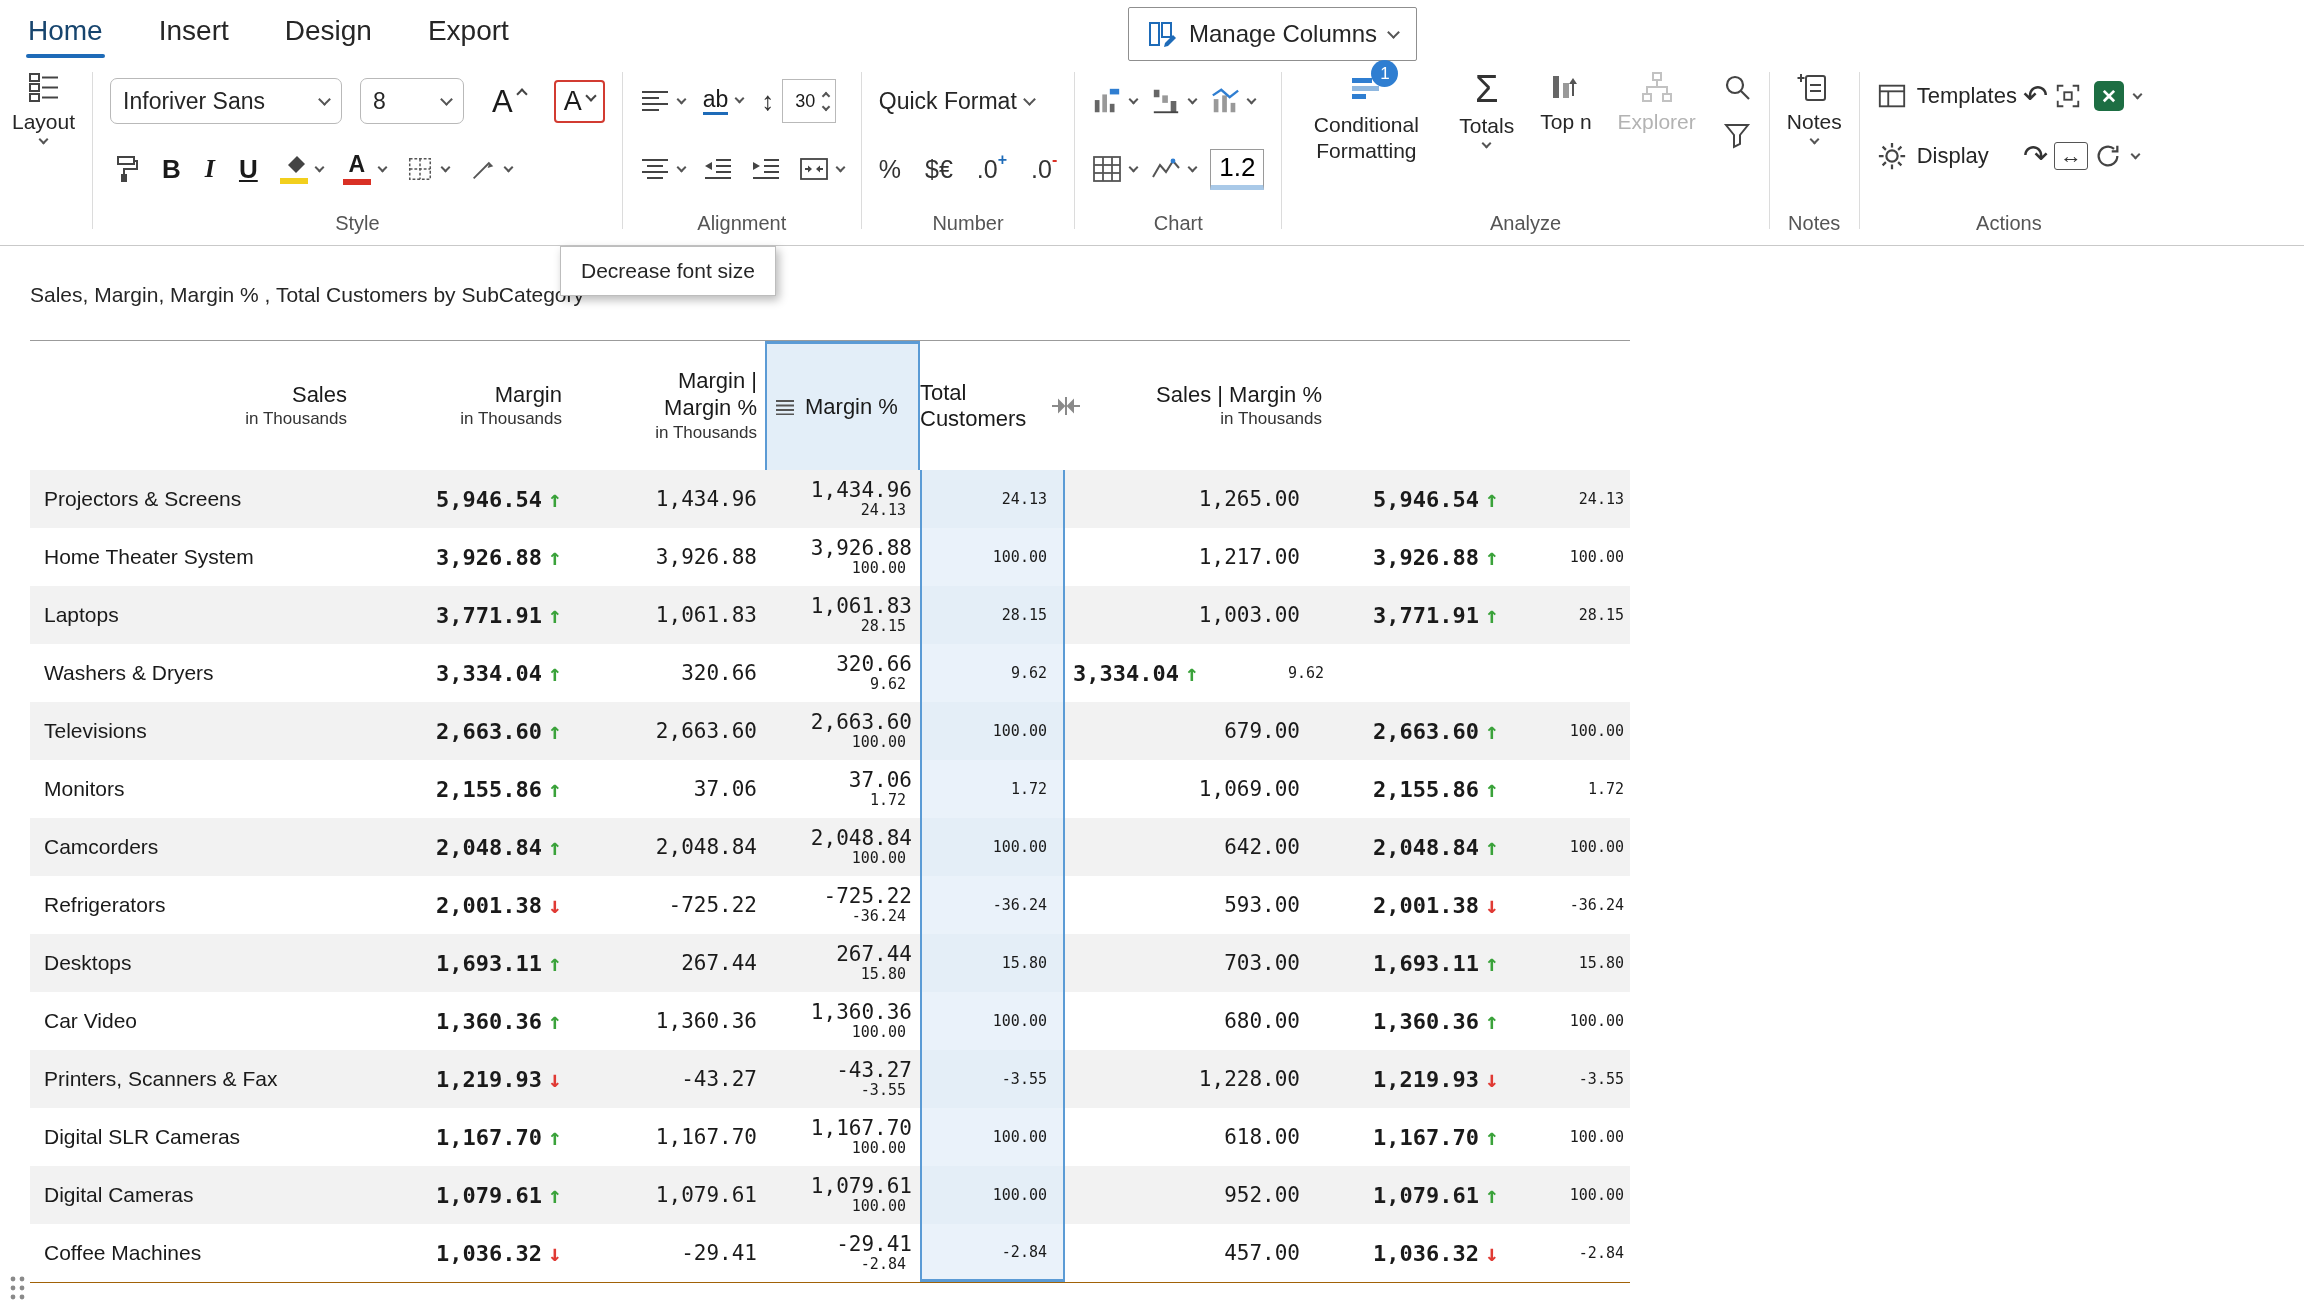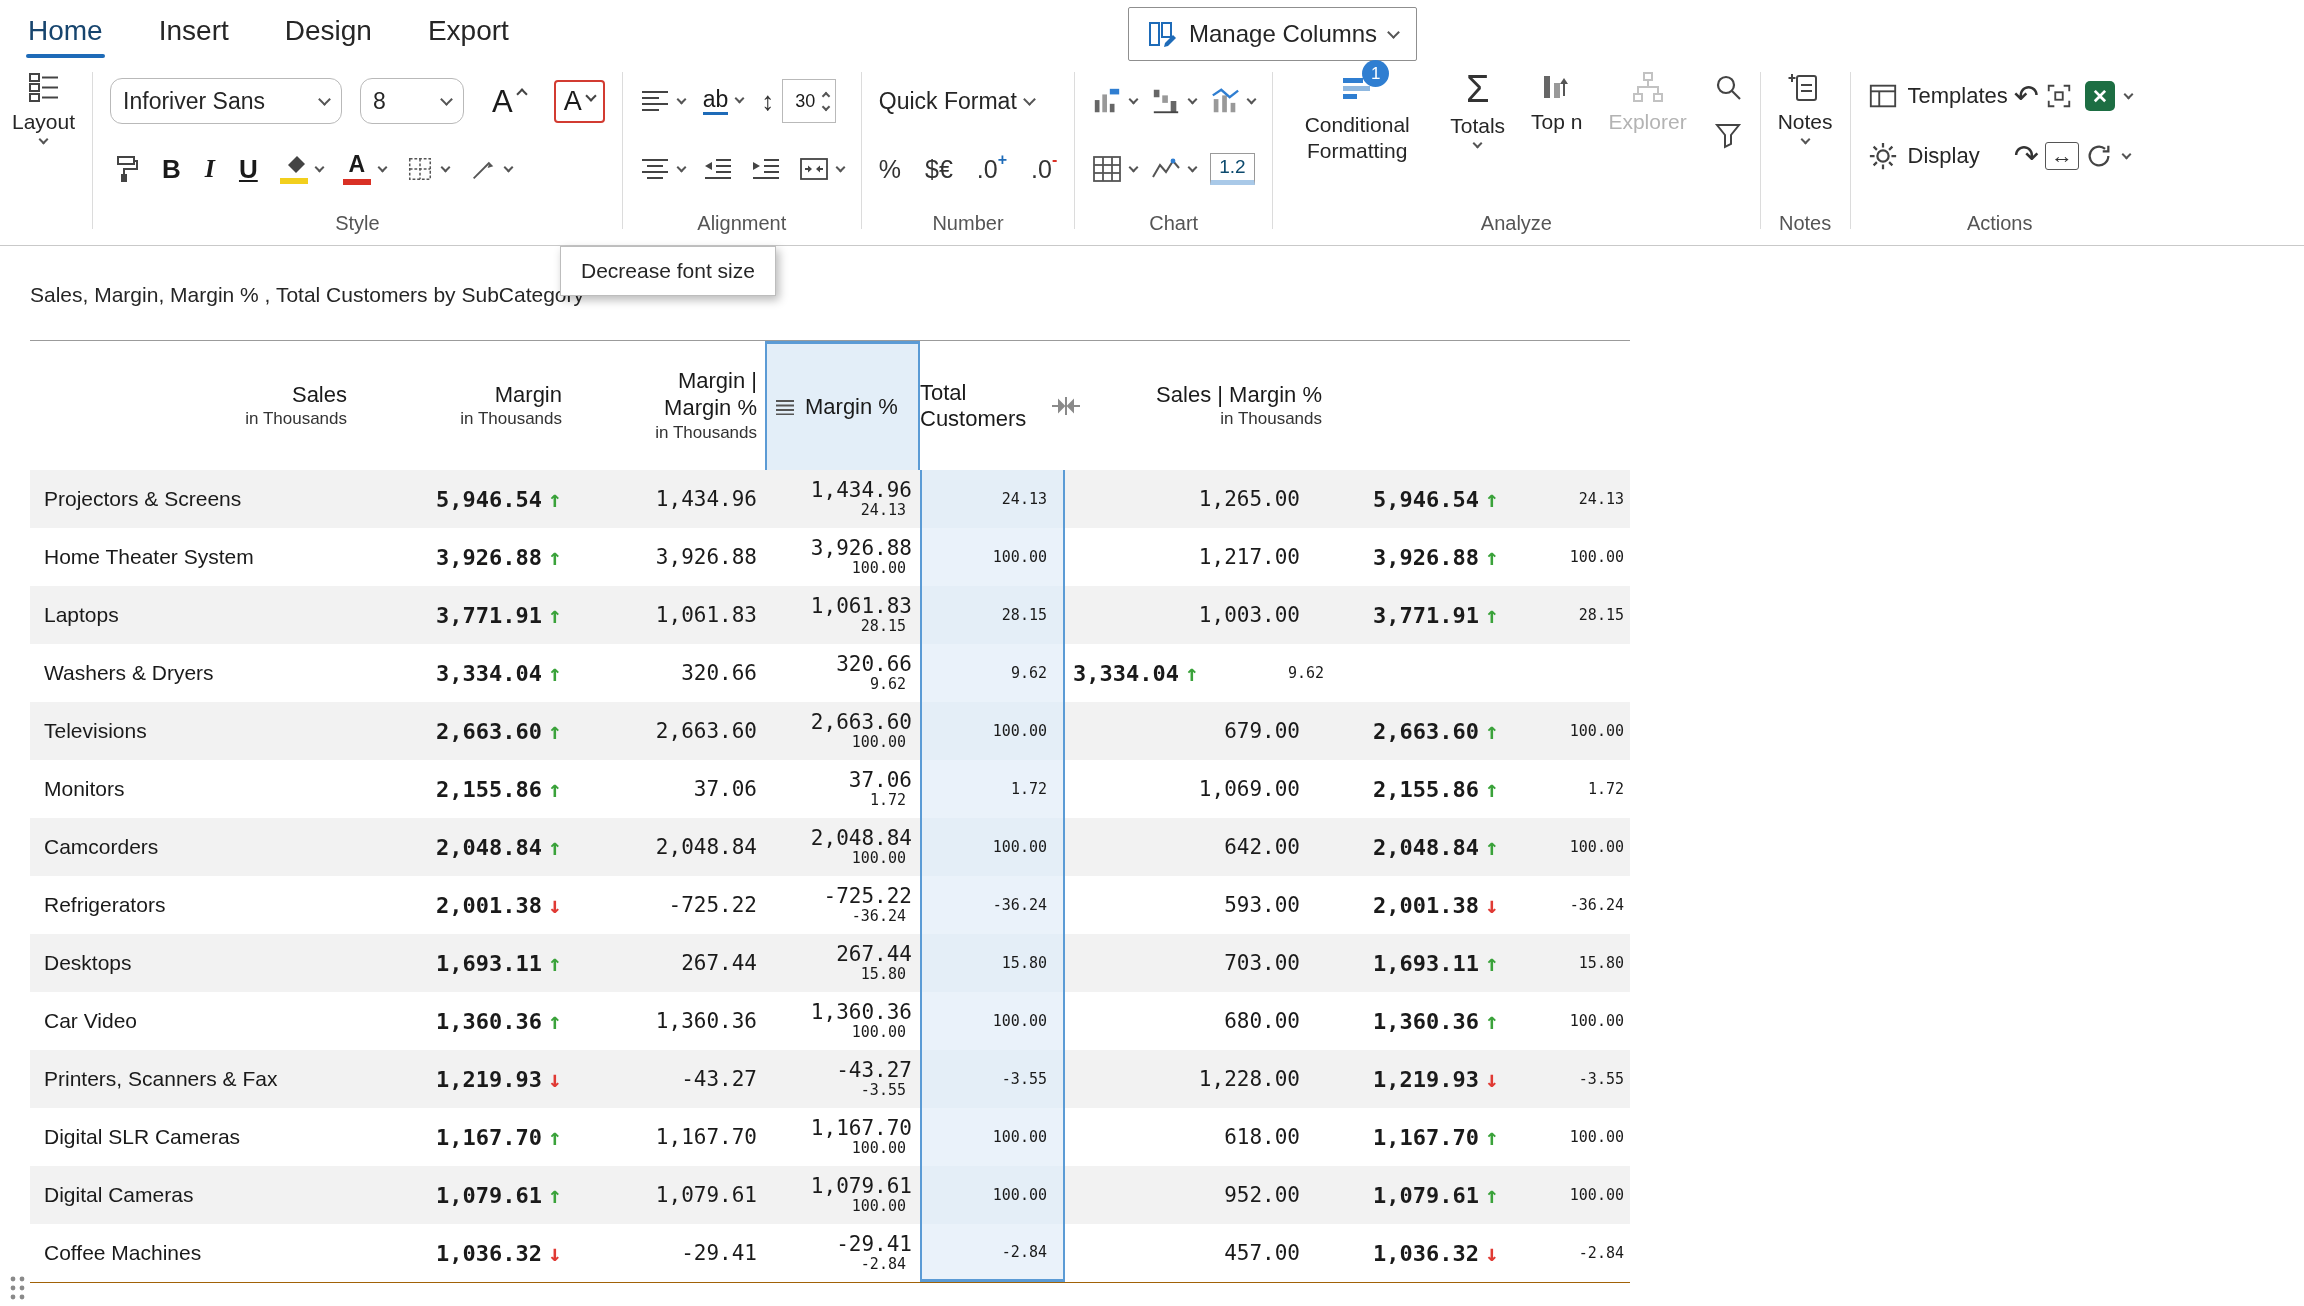--- a/index.html
+++ b/index.html
@@ -24,21 +24,21 @@
   .grp{display:flex;flex-direction:column;padding:0 8px}
   .grp-body{flex:1;display:flex;flex-direction:column;gap:6px;padding-top:8px}
   .grp-label{font-size:20px;color:#555;text-align:center;padding:2px 0 10px}
   .r-row{display:flex;align-items:center;gap:18px;height:62px}
   .chev{display:inline-block;width:9px;height:9px;border-right:2px solid #555;border-bottom:2px solid #555;
         transform:rotate(45deg);flex:0 0 auto;margin-top:-4px}
   .chev.sm{width:7px;height:7px}
   .icon-btn{display:flex;align-items:center;gap:8px}
   svg.ic{display:block}
 
-  .select{display:flex;align-items:center;justify-content:space-between;border:1px solid #b9b9b9;border-radius:12px;
+  .select{display:flex;align-items:center;justify-content:space-between;border:1px solid #b9b9b9;border-radius:7px;
           height:46px;padding:0 12px;font-size:23px;color:#262626;background:#fff}
   .w230{width:232px}.w100{width:104px}
   .fontbtn{position:relative;display:flex;align-items:center;gap:5px;padding:6px 8px;border:2px solid transparent}
   .fontbtn .bigA{font-size:31px;line-height:1}
   .fontbtn.dec .bigA{font-size:27px}
   .caret{width:8px;height:8px;border-right:2px solid #444;border-bottom:2px solid #444;display:inline-block;margin-bottom:10px}
   .caret.up{transform:rotate(-135deg);margin-bottom:14px}
   .caret.down{transform:rotate(45deg)}
   .redbox{border:2px solid #d23b31;border-radius:4px}
   .biu{font-size:26px;font-weight:700;padding:0 2px}
@@ -54,21 +54,21 @@
   .spinbox{display:flex;align-items:center;border:1px solid #b9b9b9;height:44px;padding:0 6px 0 12px;gap:8px;font-size:18px}
   .spincol{display:flex;flex-direction:column;gap:5px}
   .tiny{width:6px;height:6px;border-right:2px solid #555;border-bottom:2px solid #555;display:inline-block}
   .tiny.up{transform:rotate(-135deg)}.tiny.down{transform:rotate(45deg)}
 
   .qf{font-size:23px;color:#262626}
   .numtok{font-size:25px;color:#333;display:inline-flex;align-items:flex-start}
   .sup{font-size:16px;margin-top:-4px;font-weight:700}
   .sup.plus{color:var(--accent)}.sup.minus{color:#d93025}
 
-  .badge12{border:1px solid #9a9a9a;border-bottom:5px solid #a9c9e8;padding:2px 8px;font-size:19px;color:#0c4a6e}
+  .badge12{border:1px solid #9a9a9a;border-bottom:5px solid #a9c9e8;padding:2px 8px;font-size:26px;color:#000000}
 
   .an-item{position:relative;display:flex;flex-direction:column;align-items:center;gap:6px;font-size:21px;color:#262626;text-align:center}
   .cf-label{width:134px;line-height:1.25}
   .badge{position:absolute;top:-10px;right:14px;background:#2f7ed1;color:#fff;border-radius:50%;width:27px;height:27px;
          font-size:17px;display:flex;align-items:center;justify-content:center}
   .sigma{font-size:38px;line-height:1;color:#333}
   .disabled,.disabled *{color:#b3b3b3!important;stroke:#c2c2c2!important}
 
   .act{display:flex;gap:6px;padding-top:8px}
   .act-col{display:flex;flex-direction:column;gap:8px}

